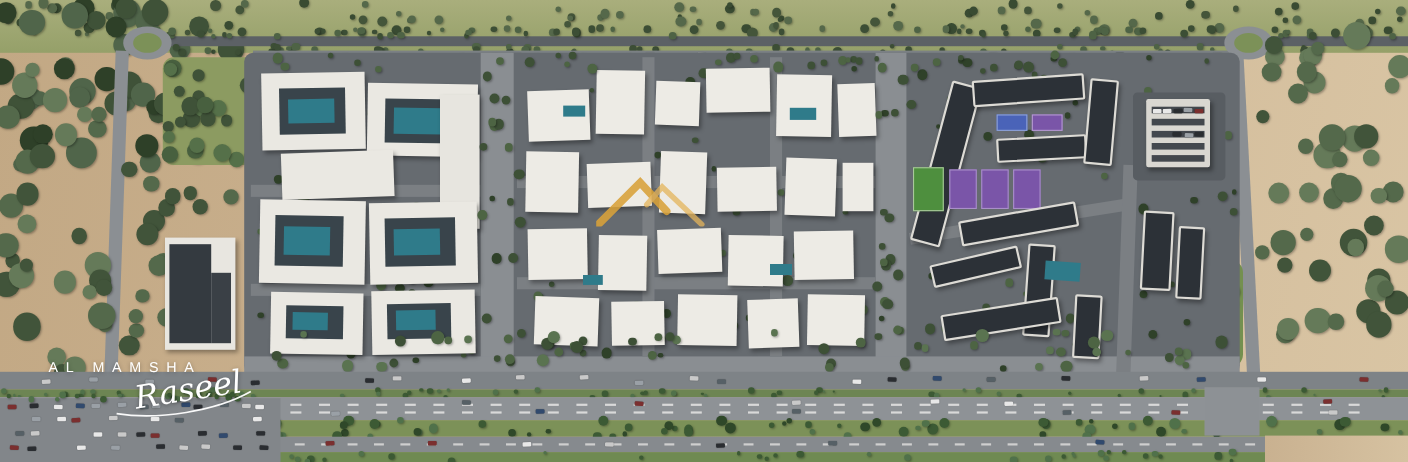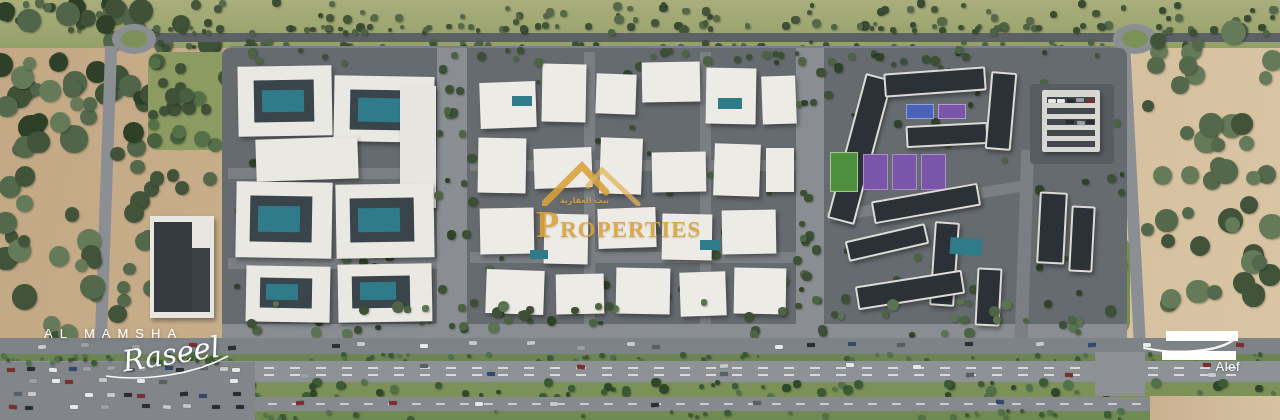--- a/index.html
+++ b/index.html
@@ -1352,29 +1352,17 @@
   <div class="raseel">Raseel</div>
 
   <div class="watermark">
     <div class="wm-icon">
       <svg width="120" height="46" viewBox="0 0 120 46">
         <path d="M2,44 L40,6 L64,32" stroke="#d9a23a" stroke-width="7" fill="none" stroke-linecap="round"></path>
         <path d="M46,26 L60,10 L96,44" stroke="#e4b45a" stroke-width="5" fill="none" stroke-linecap="round" opacity="0.85"></path>
       </svg>
     </div>
     <div class="wm-text">
-      <span class="wm-w2wrap">
-        <span class="wm-arabic">بيت العقارية</span>
-        <span class="wm-word">PROPERTIES</span>
-      </span>
     </div>
   </div>
 
-  <div class="alef">
-    <svg width="112" height="36" viewBox="0 0 112 36">
-      <rect x="30" y="5" width="72" height="10" fill="#ffffff"></rect>
-      <path d="M8,22 C36,28 78,27 96,15 C100,12 101,9 97,11" stroke="#f5f5f3" stroke-width="2.2" fill="none" stroke-linecap="round"></path>
-      <rect x="26" y="25" width="74" height="9" fill="#ffffff"></rect>
-    </svg>
-    <div class="alef-name">Alef</div>
-  </div>
 
 </div>
 
 </body></html>

